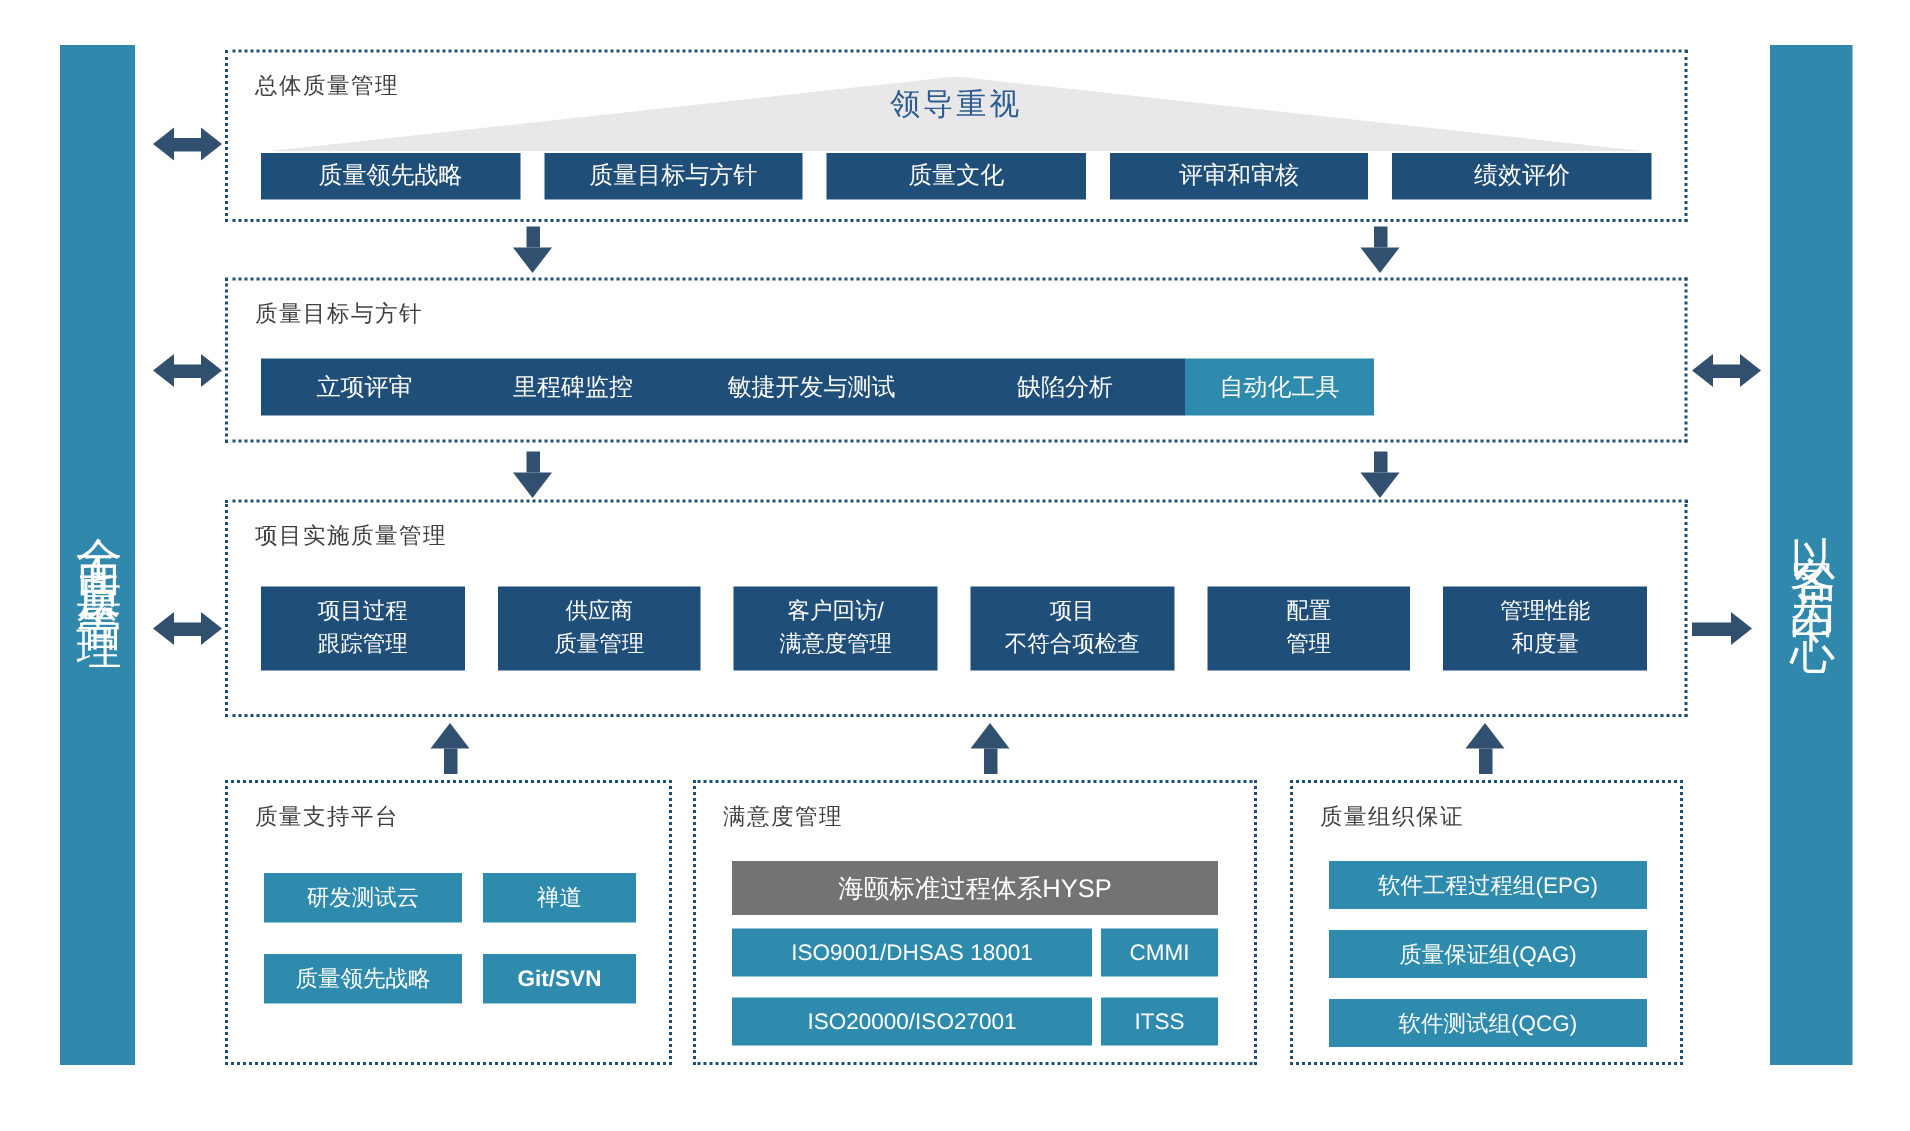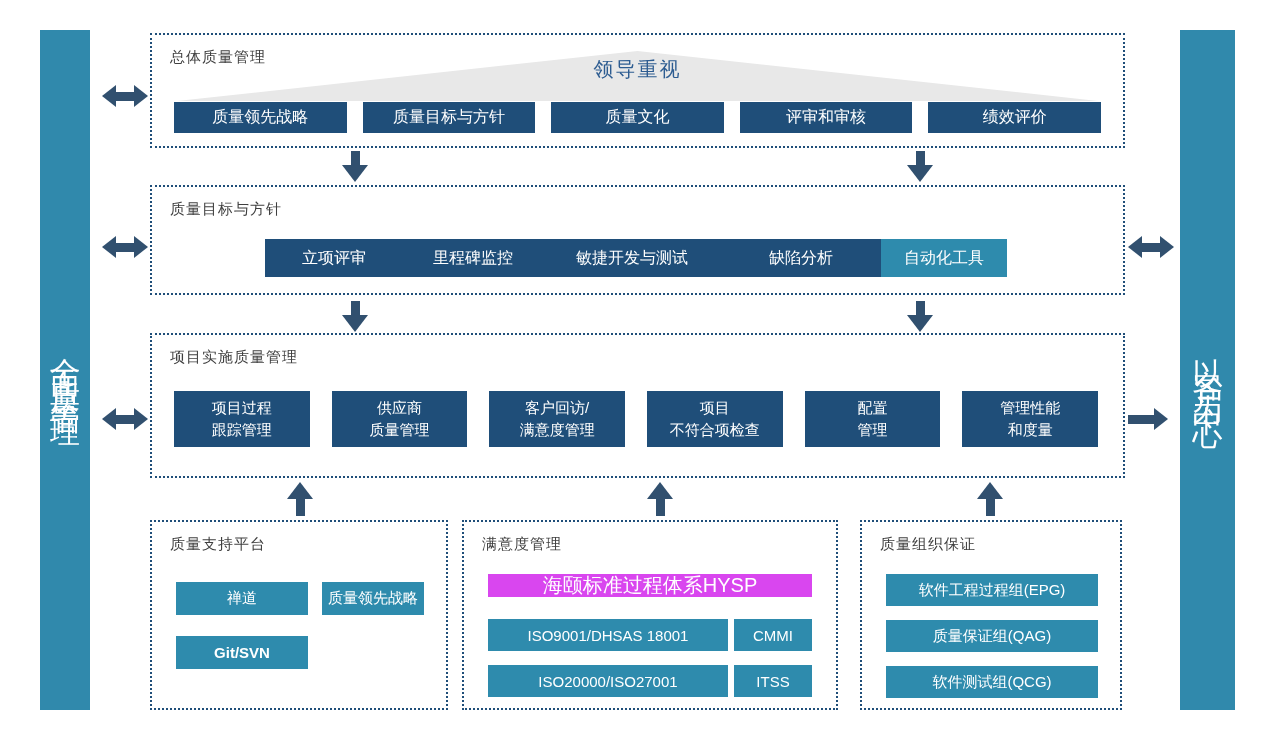--- a/index.html
+++ b/index.html
@@ -34,38 +34,38 @@
 
   
   .chip { background:#1F4E79; color:#ffffff; display:flex; align-items:center;
           justify-content:center; text-align:center; white-space:pre-line; }
   .chip.teal { background:#2E8BAD; }
   .chip.bold { font-weight:bold; }
 
   .row-overall { position:absolute; left:22px; right:22px; bottom:13px; display:flex; gap:16px; }
   .row-overall .chip { flex:1; height:31px; font-size:16px; }
 
-  .row-rd { position:absolute; left:22px; right:25px; bottom:16px; display:flex; justify-content:center; }
+  .row-rd { position:absolute; left:22px; right:25px; bottom:16px; display:flex; justify-content:flex-start; }
   .row-rd .chip { height:38px; font-size:16px; }
   .row-rd .chip:nth-child(1){ width:138px; }
   .row-rd .chip:nth-child(2){ width:140px; }
   .row-rd .chip:nth-child(3){ width:178px; }
   .row-rd .chip:nth-child(4){ width:160px; }
   .row-rd .chip:nth-child(5){ width:126px;font-family:Liberation Mono, monospace; }
   .row-rd .chip:nth-child(6){ width:140px; }
 
   .row-impl { position:absolute; left:22px; right:25px; bottom:29px; display:flex; gap:22px; }
   .row-impl .chip { flex:1; height:56px; font-size:15px; line-height:1.5; }
 
   
   .grid-support { position:absolute; left:24px; top:60px; display:grid;
                   grid-template-columns:132px 102px; column-gap:14px; row-gap:21px; }
   .grid-support .chip { height:33px; font-size:15px; background:#2E8BAD; }
 
-  .sys-full { position:absolute; left:24px; right:24px; top:52px; height:23px; font-size:20px; background:#d946ef; }
+  .sys-full { position:absolute; left:24px; right:24px; top:52px; height:36px; font-size:17px; background:#737373; }
   .sys-row  { position:absolute; left:24px; right:24px; display:flex; justify-content:space-between; }
   .sys-row .chip { height:32px; font-size:15px; background:#2E8BAD; }
   .sys-row .wide { width:240px; } .sys-row .narrow { width:78px; }
   #sys-row2 { top:97px; } #sys-row3 { top:143px; }
 
   .org-chip { position:absolute; left:24px; right:22px; height:32px; font-size:15px; background:#2E8BAD; }
   #org-1 { top:52px; } #org-2 { top:98px; } #org-3 { top:144px; }
 
   
   .arr { position:absolute; display:flex; align-items:center; justify-content:center; }
@@ -131,20 +131,21 @@
       <div class="chip">配置
 管理</div>
       <div class="chip">管理性能
 和度量</div>
     </div>
   </div>
 
   <div class="secbox" id="box-support">
     <div class="sec-title">质量支持平台</div>
     <div class="grid-support">
+      <div class="chip">研发测试云</div>
       <div class="chip">禅道</div>
       <div class="chip">质量领先战略</div>
       <div class="chip bold">Git/SVN</div>
     </div>
   </div>
 
   <div class="secbox" id="box-system">
     <div class="sec-title">满意度管理</div>
     <div class="chip sys-full">海颐标准过程体系HYSP</div>
     <div class="sys-row" id="sys-row2">

